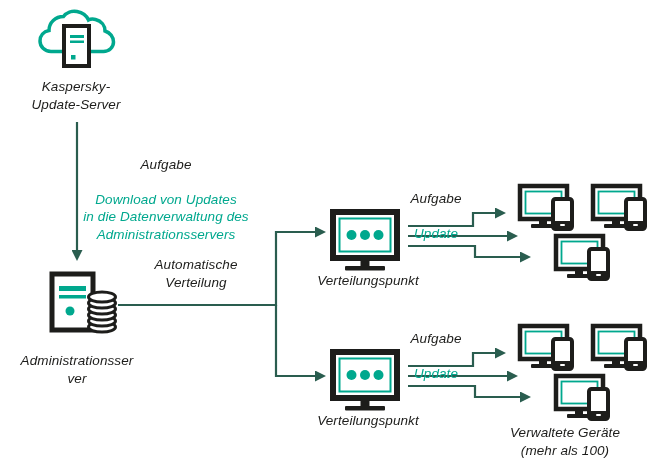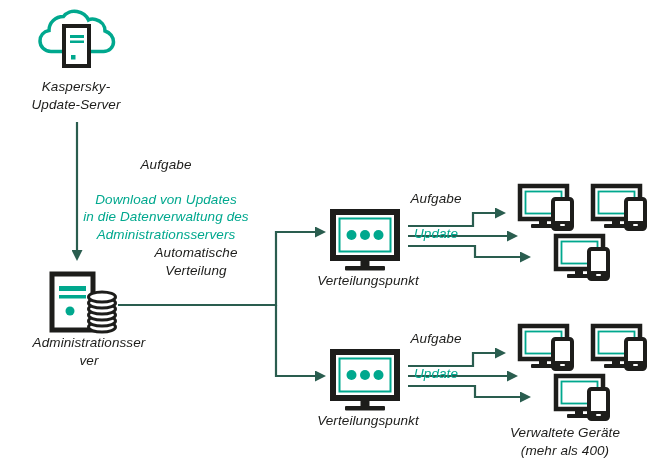--- a/index.html
+++ b/index.html
@@ -132,36 +132,36 @@
   <div class="label" style="left:6px;top:78px;width:140px;">Kaspersky-
 Update-Server</div>
 
   <div class="label" style="left:46px;top:138px;width:240px;">
     <div>Aufgabe</div>
     <div class="teal-text">Download von Updates
 in die Datenverwaltung des
 Administrationsservers</div>
   </div>
 
-  <div class="label" style="left:136px;top:244px;width:120px;">Automatische
+  <div class="label" style="left:136px;top:256px;width:120px;">Automatische
 Verteilung</div>
 
-  <div class="label" style="left:1px;top:334px;width:152px;margin-left:12px;">Administrationsser
+  <div class="label" style="left:1px;top:352px;width:152px;">Administrationsser
 ver</div>
 
   <div class="label" style="left:298px;top:272px;width:140px;">Verteilungspunkt</div>
 
   <div class="label" style="left:298px;top:412px;width:140px;">Verteilungspunkt</div>
 
   <div class="label" style="left:386px;top:172px;width:100px;">
     <div>Aufgabe</div>
     <div class="teal-text">Update</div>
   </div>
 
   <div class="label" style="left:386px;top:312px;width:100px;">
     <div>Aufgabe</div>
     <div class="teal-text">Update</div>
   </div>
 
   <div class="label" style="left:485px;top:424px;width:160px;">Verwaltete Geräte
-(mehr als 400)</div>
+(mehr als 100)</div>
 
 </div>
 
 </body></html>

